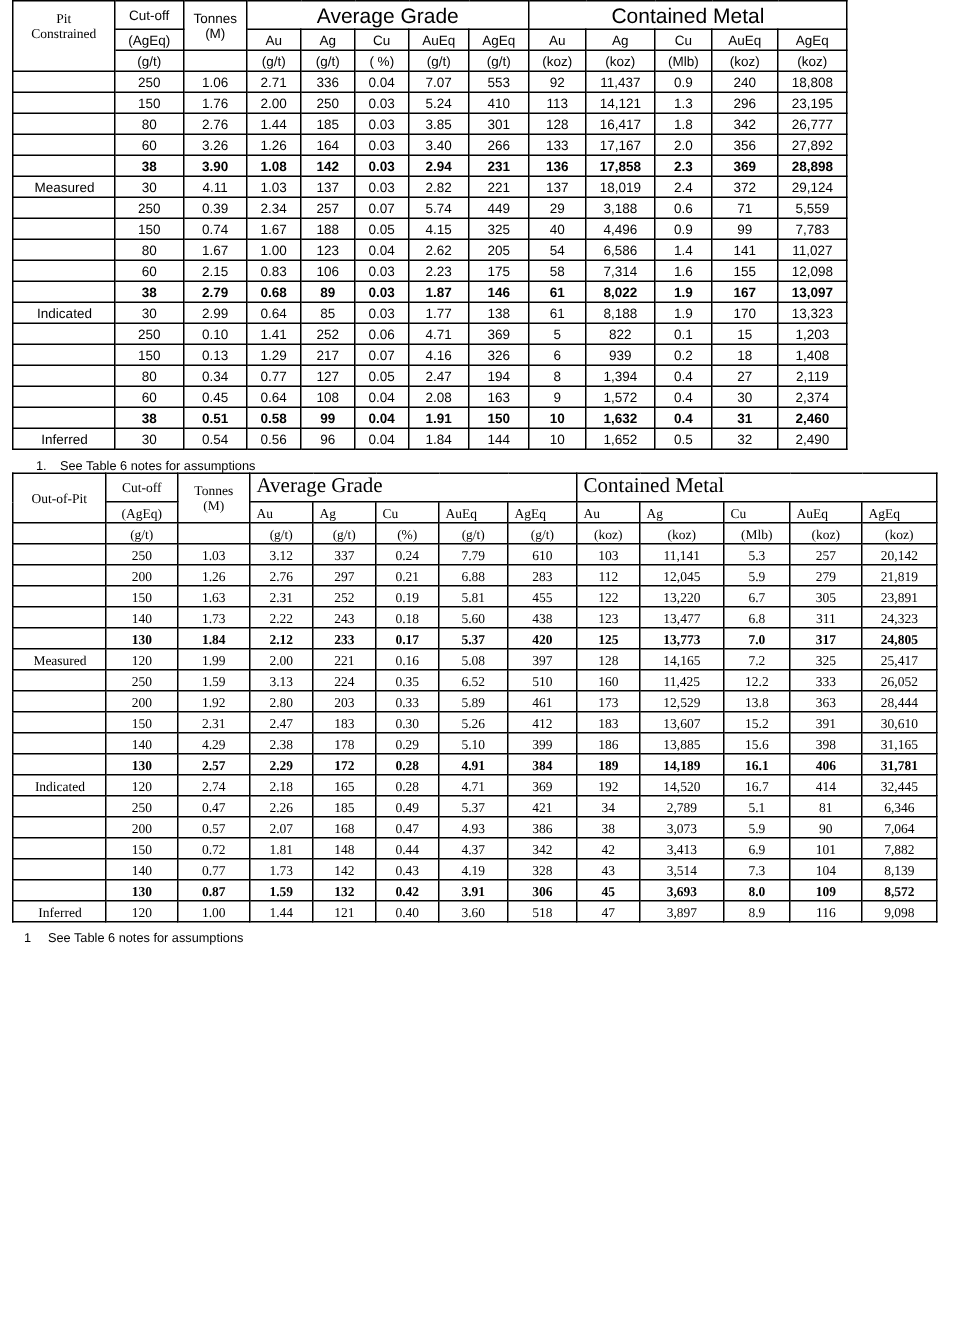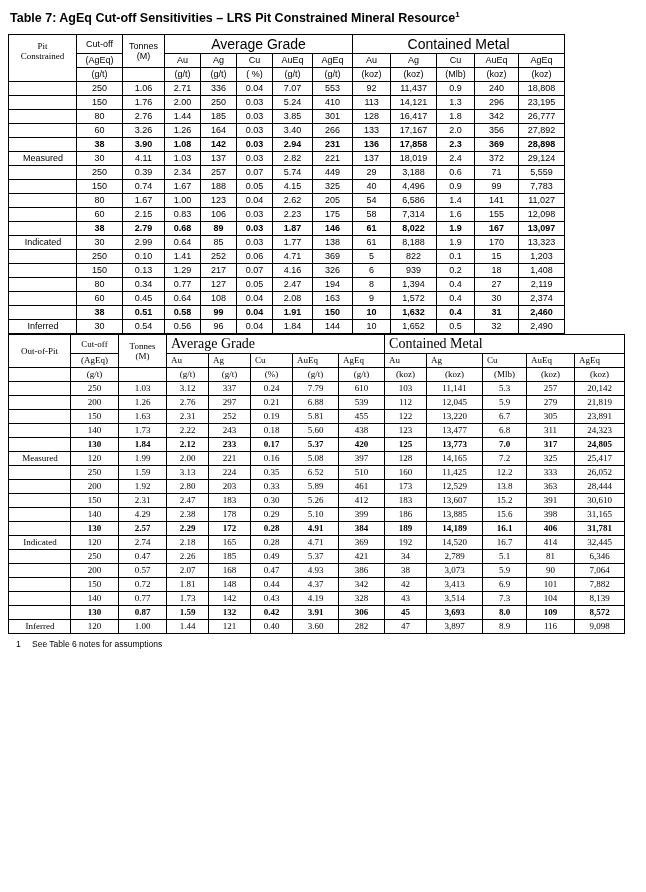--- a/index.html
+++ b/index.html
@@ -119,21 +119,20 @@
   .t8 col.c10 { width: 44px; }
   .t8 col.c11 { width: 48px; }
   .t8 col.c12 { width: 50px; }
 </style>
 </head>
 <body>
 
 <div class="page">
 
   <div class="section">
-    <h2 class="table-title"><span>Table 7: AgEq Cut-off Sensitivities – LRS Pit Constrained Mineral Resource</span><sup>1</sup></h2>
 
     <table class="data t7">
       <colgroup>
         <col class="c0">
           <col class="c1">
           <col class="c2">
           <col class="c3">
           <col class="c4">
           <col class="c5">
           <col class="c6">
@@ -454,20 +453,23 @@
             <td>144</td>
             <td>10</td>
             <td>1,652</td>
             <td>0.5</td>
             <td>32</td>
             <td>2,490</td>
           </tr>
         </tbody>
     </table>
 
+    <div class="footnote">
+      <span class="fn-num">1.</span><span>See Table 6 notes for assumptions</span>
+    </div>
   </div>
 
   <div class="section">
 
     <table class="data t8">
       <colgroup>
         <col class="c0">
           <col class="c1">
           <col class="c2">
           <col class="c3">
@@ -538,21 +540,21 @@
             <td>20,142</td>
           </tr>
           <tr>
             <td class="cat"></td>
             <td>200</td>
             <td>1.26</td>
             <td>2.76</td>
             <td>297</td>
             <td>0.21</td>
             <td>6.88</td>
-            <td>539</td>
+            <td>283</td>
             <td>112</td>
             <td>12,045</td>
             <td>5.9</td>
             <td>279</td>
             <td>21,819</td>
           </tr>
           <tr>
             <td class="cat"></td>
             <td>150</td>
             <td>1.63</td>
@@ -778,21 +780,21 @@
             <td>8,572</td>
           </tr>
           <tr>
             <td class="cat">Inferred</td>
             <td>120</td>
             <td>1.00</td>
             <td>1.44</td>
             <td>121</td>
             <td>0.40</td>
             <td>3.60</td>
-            <td>282</td>
+            <td>518</td>
             <td>47</td>
             <td>3,897</td>
             <td>8.9</td>
             <td>116</td>
             <td>9,098</td>
           </tr>
         </tbody>
     </table>
 
     <div class="footnote2">

